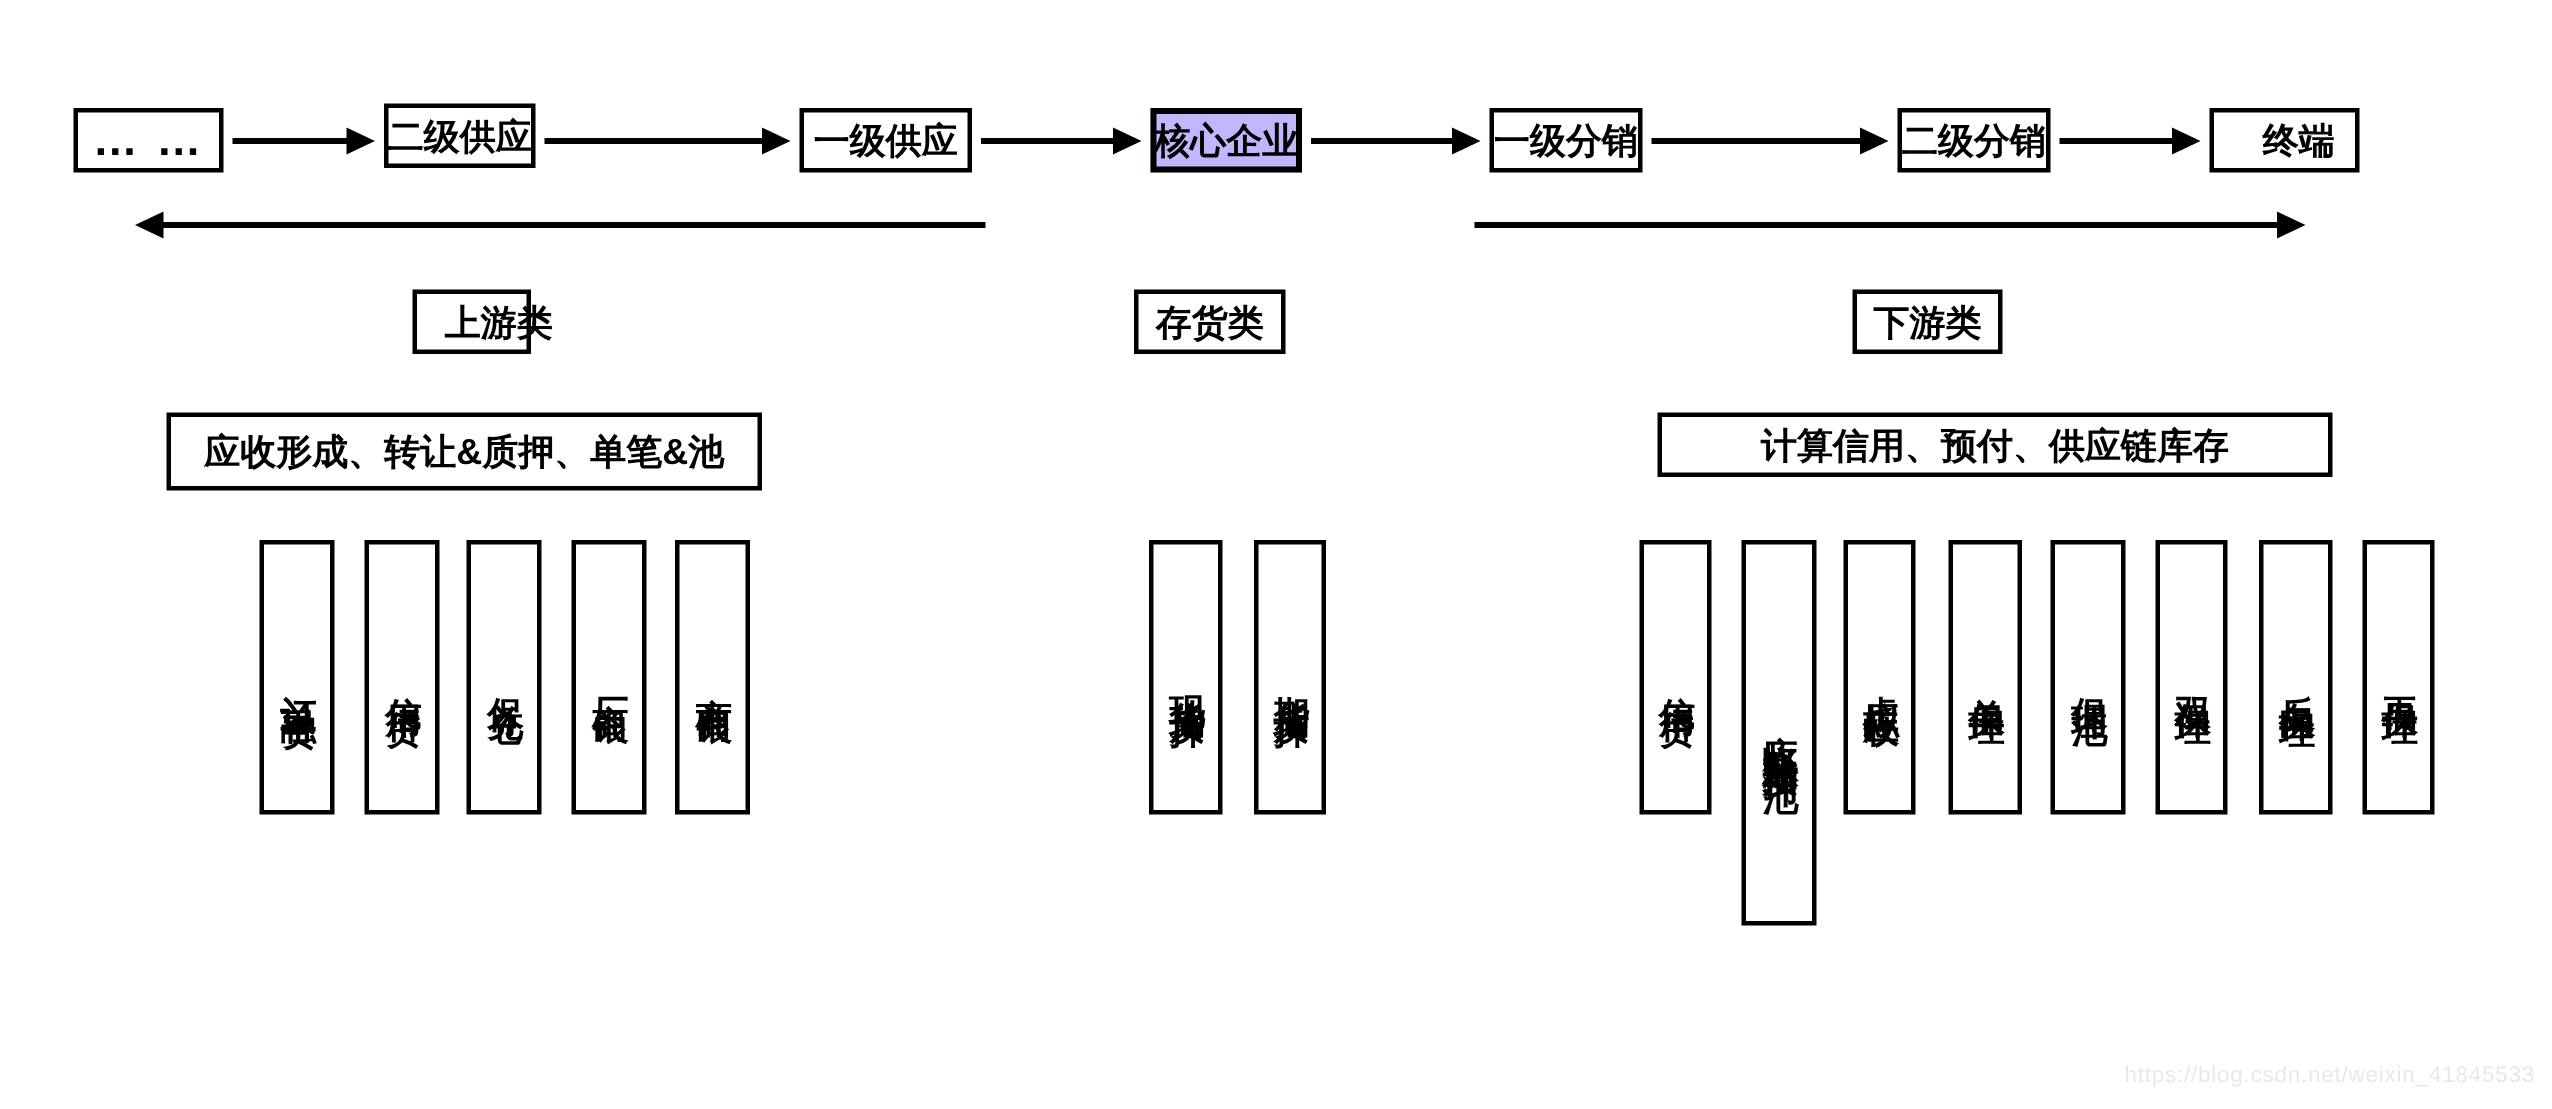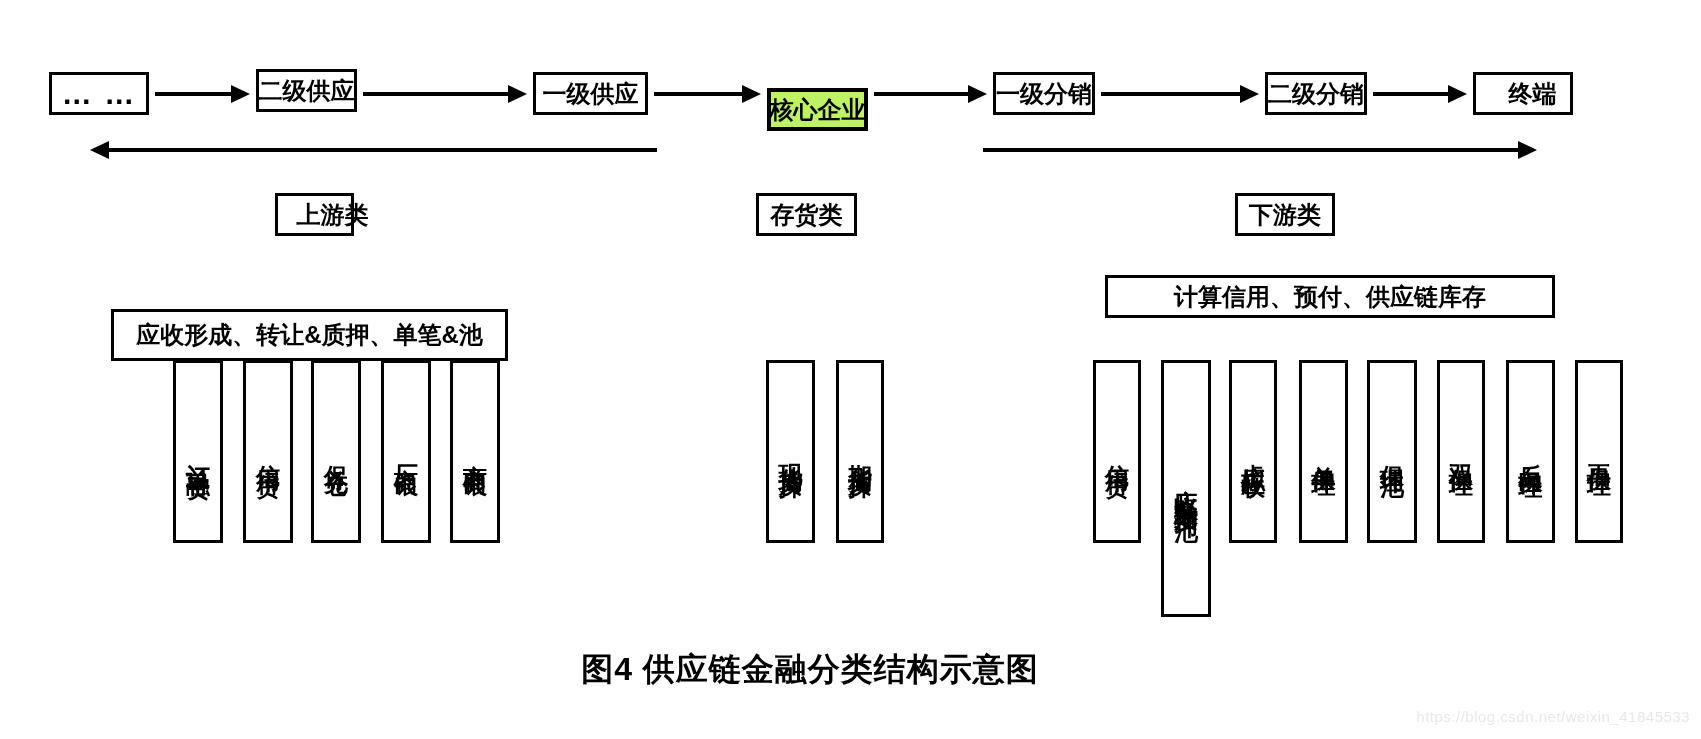--- a/index.html
+++ b/index.html
@@ -5,21 +5,21 @@
   html,body{margin:0;padding:0;background:#ffffff;}
   #stage{
     position:relative;width:1701px;height:739px;background:#ffffff;
     font-family:"Liberation Sans","DejaVu Sans",sans-serif;overflow:hidden;color:#000;
   }
   .box{
     position:absolute;box-sizing:border-box;border:3px solid #000;background:#fff;
     display:flex;align-items:center;justify-content:center;
     font-weight:bold;font-size:24px;white-space:nowrap;color:#000;
   }
-  .hl{background:#bef264;border-width:4px;margin-top:16px;}
+  .hl{background:#c4b5fd;border-width:4px;}
   .dots{font-size:30px;line-height:0;letter-spacing:2px;}
   .vbox{
     writing-mode:vertical-rl;text-orientation:mixed;
     font-size:24px;font-weight:bold;letter-spacing:4px;white-space:normal;
   }
   .aline{position:absolute;height:4px;background:#000;}
   .ah{position:absolute;width:0;height:0;border-top:9px solid transparent;border-bottom:9px solid transparent;}
   .ah.r{border-left:19px solid #000;}
   .ah.l{border-right:19px solid #000;}
   .caption{
@@ -28,21 +28,20 @@
   }
   .watermark{
     position:absolute;right:11px;top:708px;font-size:15px;color:#e8e8e8;
     font-weight:normal;letter-spacing:0.5px;
   }
 </style>
 </head>
 <body>
 
 <div id="stage">
-  <div class="caption">图4  供应链金融分类结构示意图</div>
   <div class="watermark">https://blog.csdn.net/weixin_41845533</div>
 <div class="box dots" style="left: 49px; top: 72px; width: 100px; height: 43px;">… …</div>
     <div class="box" style="left: 256px; top: 69px; width: 101px; height: 43px;">二级供应</div>
     <div class="box" style="left: 533px; top: 72px; width: 115px; height: 43px;">一级供应</div>
     <div class="box hl" style="left: 767px; top: 72px; width: 101px; height: 43px;">核心企业</div>
     <div class="box" style="left: 993px; top: 72px; width: 102px; height: 43px;">一级分销</div>
     <div class="box" style="left: 1265px; top: 72px; width: 102px; height: 43px;">二级分销</div>
     <div class="box" style="left: 1473px; top: 72px; width: 100px; height: 43px; padding-left: 19px;">终端</div>
     <div class="aline" style="left: 155px; top: 92px; width: 79px;"></div>
     <div class="ah r" style="left: 231px; top: 85px;"></div>
@@ -54,21 +53,21 @@
     <div class="ah r" style="left: 968px; top: 85px;"></div>
     <div class="aline" style="left: 1101px; top: 92px; width: 142px;"></div>
     <div class="ah r" style="left: 1240px; top: 85px;"></div>
     <div class="aline" style="left: 1373px; top: 92px; width: 78px;"></div>
     <div class="ah r" style="left: 1448px; top: 85px;"></div>
     <div class="aline" style="left: 106px; top: 148px; width: 551px;"></div>
     <div class="ah l" style="left: 90px; top: 141px;"></div>
     <div class="aline" style="left: 983px; top: 148px; width: 538px;"></div>
     <div class="ah r" style="left: 1518px; top: 141px;"></div>
     <div class="box" style="left: 275px; top: 193px; width: 79px; height: 43px; padding-left: 36px;">上游类</div>
-    <div class="box" style="left: 111px; top: 275px; width: 397px; height: 52px; margin-top: 34px;">应收形成、转让&amp;质押、单笔&amp;池</div>
+    <div class="box" style="left: 111px; top: 275px; width: 397px; height: 52px;">应收形成、转让&amp;质押、单笔&amp;池</div>
     <div class="box vbox" style="left: 173px; top: 360px; width: 50px; height: 183px;">订单融资</div>
     <div class="box vbox" style="left: 243px; top: 360px; width: 50px; height: 183px;">信用贷</div>
     <div class="box vbox" style="left: 311px; top: 360px; width: 50px; height: 183px;">保兑仓</div>
     <div class="box vbox" style="left: 381px; top: 360px; width: 50px; height: 183px;">厂商银</div>
     <div class="box vbox" style="left: 450px; top: 360px; width: 50px; height: 183px;">商商银</div>
     <div class="box" style="left: 756px; top: 193px; width: 101px; height: 43px;">存货类</div>
     <div class="box vbox" style="left: 766px; top: 360px; width: 49px; height: 183px;">现货质押</div>
     <div class="box vbox" style="left: 836px; top: 360px; width: 48px; height: 183px;">期货质押</div>
     <div class="box" style="left: 1235px; top: 193px; width: 100px; height: 43px;">下游类</div>
     <div class="box" style="left: 1105px; top: 275px; width: 450px; height: 43px;">计算信用、预付、供应链库存</div>

